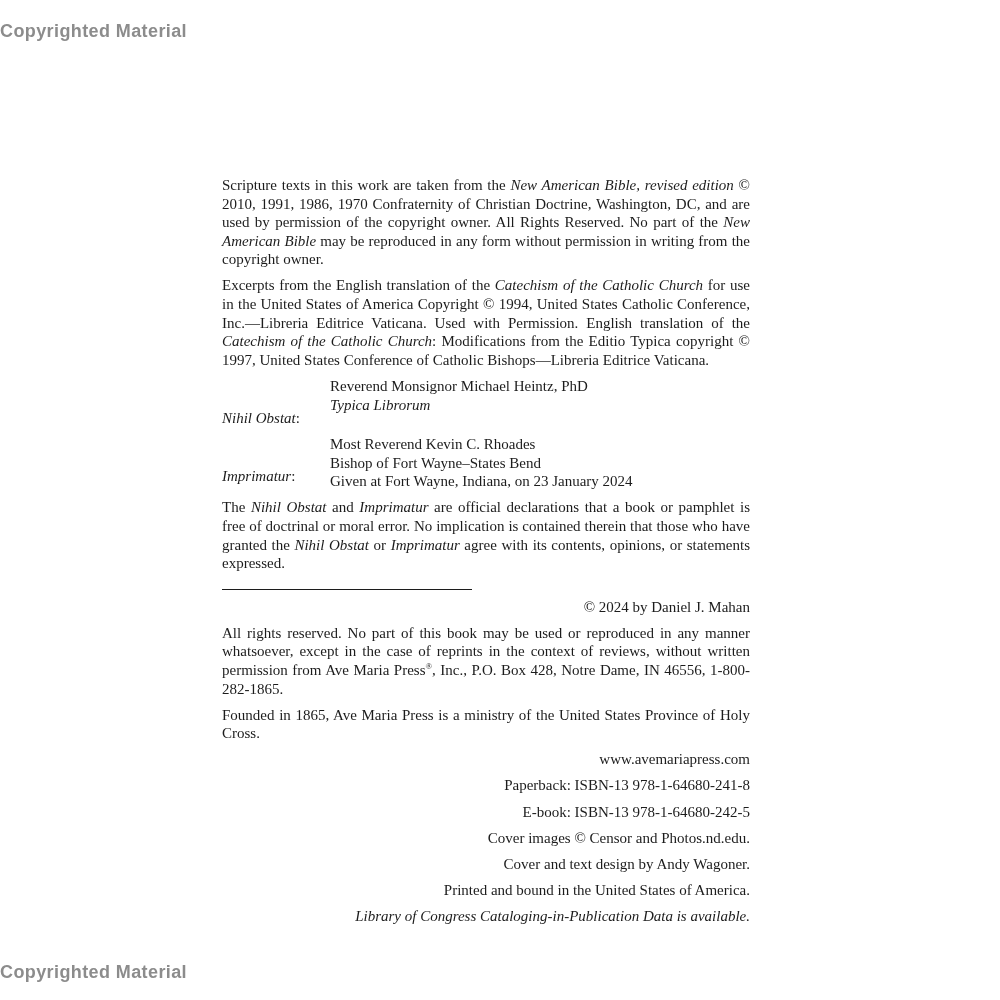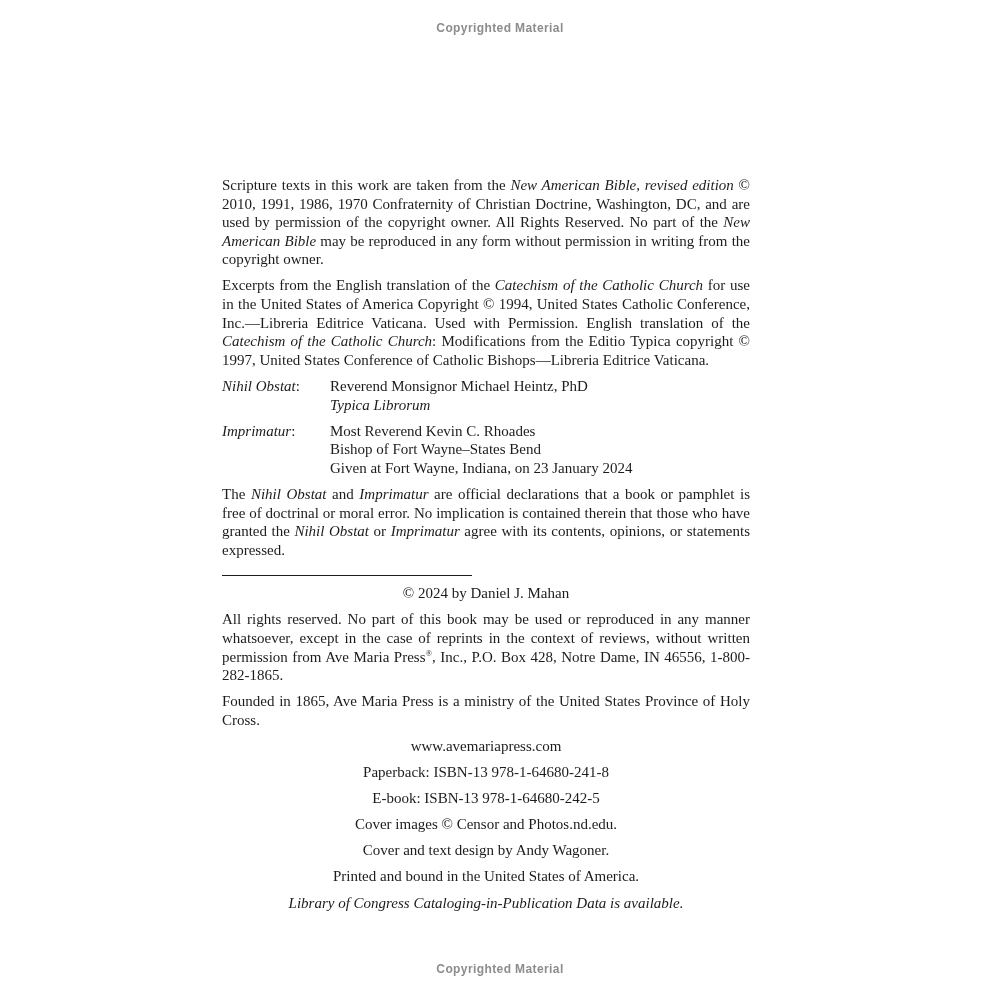--- a/index.html
+++ b/index.html
@@ -12,23 +12,22 @@
     width: 1000px;
     height: 1000px;
     font-family: "Liberation Serif", serif;
     color: #1c1c1c;
     overflow: hidden;
   }
   .watermark {
     position: absolute;
     left: 0;
     width: 1000px;
-    text-align: center;
     font-family: "Liberation Sans", sans-serif;
-    font-size: 12px;
+    font-size: 18px;
     font-weight: 600;
     letter-spacing: 0.4px;
     color: #8c8c8c;
   }
   .watermark.top { top: 21px; }
   .watermark.bottom { top: 962px; }
 
   .content {
     position: absolute;
     left: 222px;
@@ -36,28 +35,29 @@
     width: 528px;
     font-size: 15px;
     line-height: 18.6px;
   }
   .para {
     margin: 0 0 7.5px 0;
     text-align: justify;
   }
   .line {
     margin: 0 0 7.5px 0;
-    text-align: center;
+    text-align: right;
   }
   .decl-row {
     display: flex;
     margin: 0 0 7.5px 0;
   }
   .decl-label {
     flex: 0 0 108px;
+    margin-top: 32px;
   }
   .decl-value {
     flex: 1 1 auto;
   }
   .italic { font-style: italic; }
   .divider {
     width: 250px;
     border: none;
     border-top: 1.5px solid #1c1c1c;
     margin: 16px 0 8px 0;

